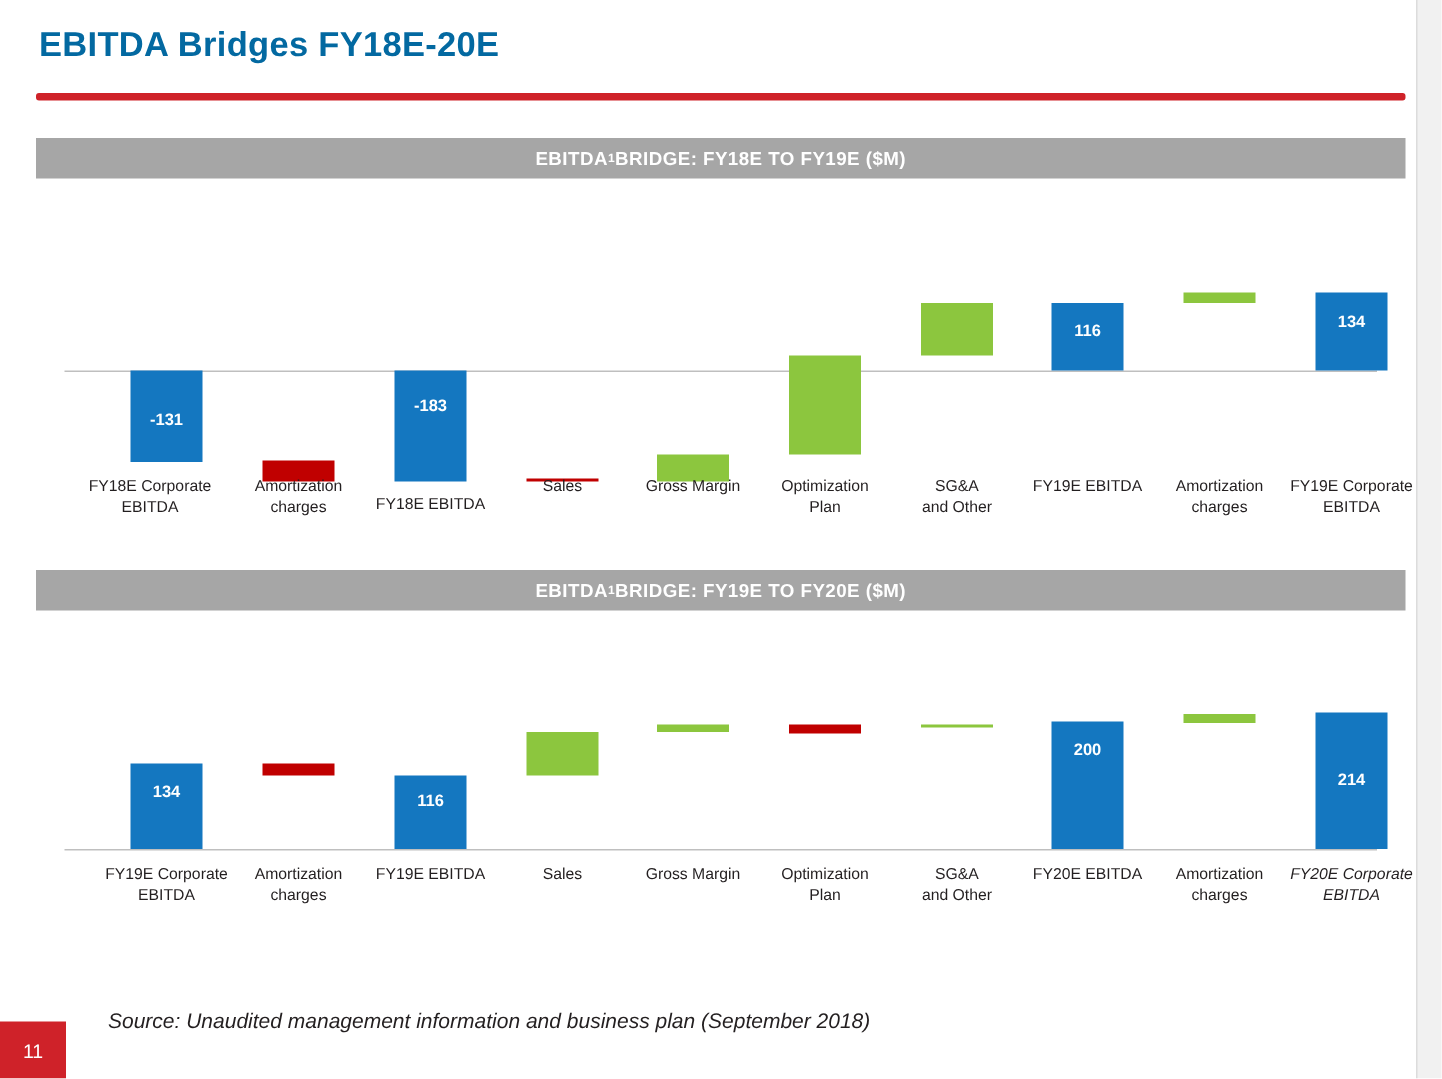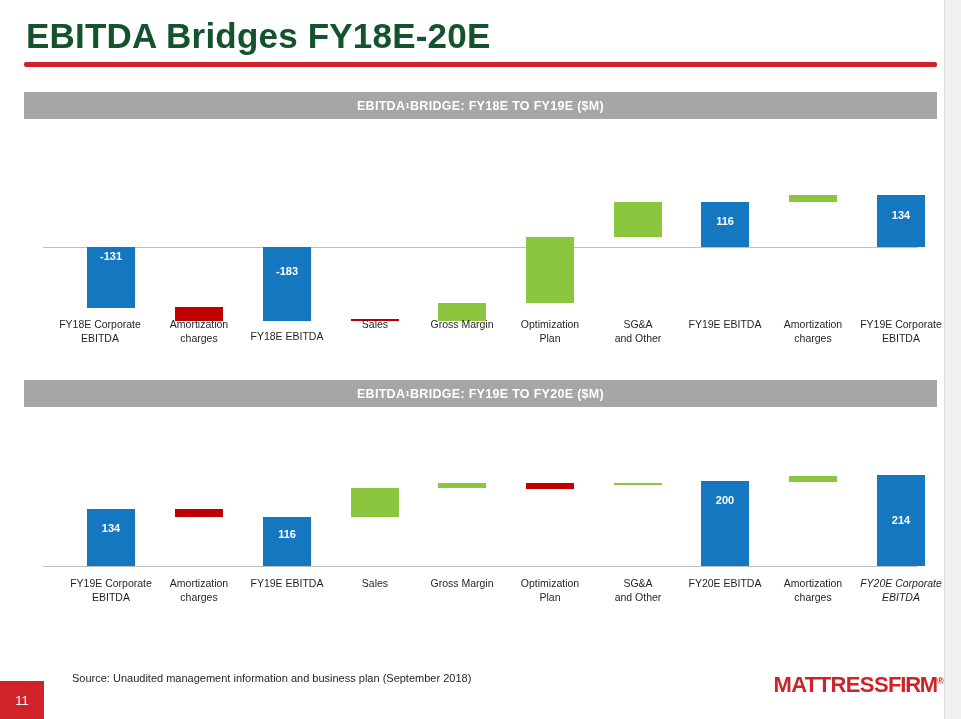--- a/index.html
+++ b/index.html
@@ -19,23 +19,23 @@
     left: 0; top: 0;
     width: 961px;
     height: 719px;
     background: #ffffff;
   }
   
   .title {
     position: absolute;
     left: 26px;
     top: 16px;
-    font-size: 35px;
+    font-size: 23px;
     font-weight: bold;
-    color: #14532d;
+    color: #0369a1;
     letter-spacing: 0.2px;
   }
   .title-rule {
     position: absolute;
     left: 24px;
     top: 62px;
     width: 913px;
     height: 5px;
     background: #cf2229;
     border-radius: 2px;
@@ -95,21 +95,22 @@
     font-size: 10.5px;
     color: #231f20;
     line-height: 1.35;
   }
   
   .footer-note {
     position: absolute;
     left: 72px;
     top: 670px;
     width: 620px;
-    font-size: 11px;
+    font-size: 14px;
+    font-style: italic;
     color: #231f20;
     line-height: 1.5;
   }
   .page-tab {
     position: absolute;
     left: 0;
     top: 681px;
     width: 44px;
     height: 38px;
     background: #cf2229;
@@ -156,21 +157,21 @@
       <span>EBITDA</span>
         <sup>1</sup>
         <span> BRIDGE: FY18E TO FY19E ($M)</span>
     </div>
 
     <div class="plot" style="top:35px;height:225px;">
 
       <div class="axis-line" style="top:120px;"></div>
 
       <div class="bar blue" style="left:63px;top:120px;width:48px;height:61px;"></div>
-      <div class="bar-label" style="left:57px;top:123px;">-131</div>
+      <div class="bar-label" style="left:57px;top:147px;">-131</div>
 
       <div class="bar red" style="left:151px;top:180px;width:48px;height:14px;"></div>
 
       <div class="bar blue" style="left:239px;top:120px;width:48px;height:74px;"></div>
       <div class="bar-label" style="left:233px;top:138px;">-183</div>
 
       <div class="bar red" style="left:327px;top:192px;width:48px;height:2px;background:#c00000;"></div>
 
       <div class="bar green" style="left:414px;top:176px;width:48px;height:18px;"></div>
 
@@ -298,18 +299,15 @@
       </div>
     </div>
   </div>
 
   <div class="footer-note">
     <div>Source: Unaudited management information and business plan (September 2018)</div>
   </div>
 
   <div class="page-tab">11</div>
 
-  <div class="brand">
-    <span>MATTRESS</span><span class="firm">FIRM</span><span class="reg">®</span>
-  </div>
 
   <div class="right-edge"></div>
 </div>
 
 </body></html>

